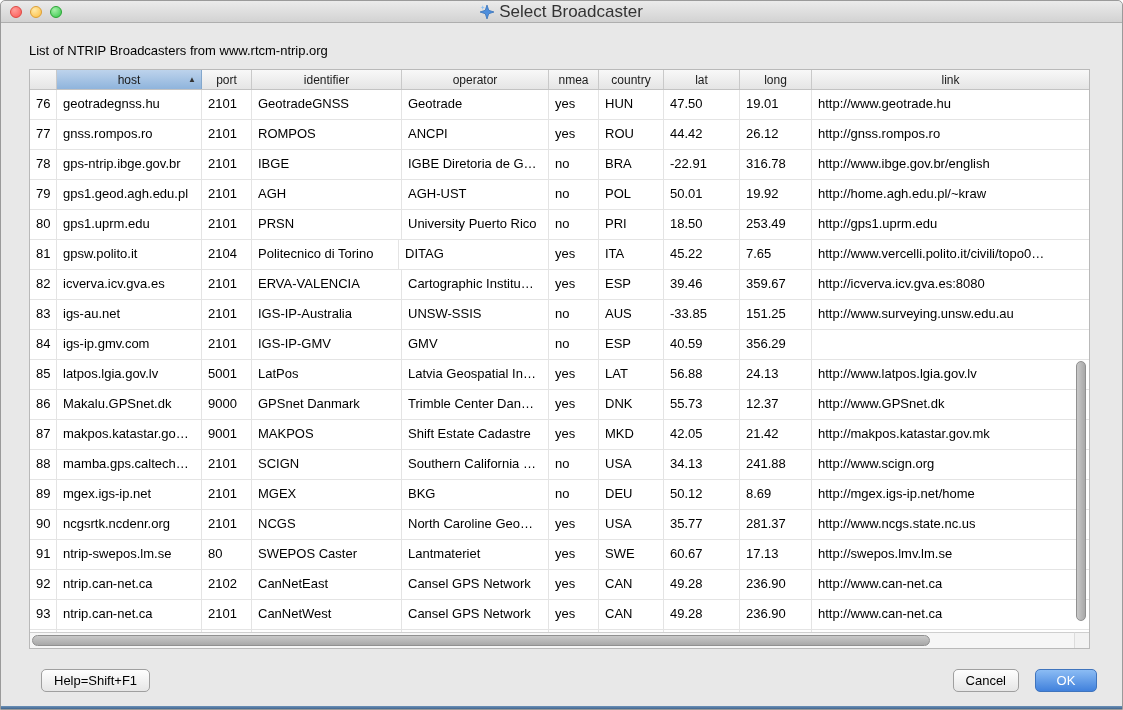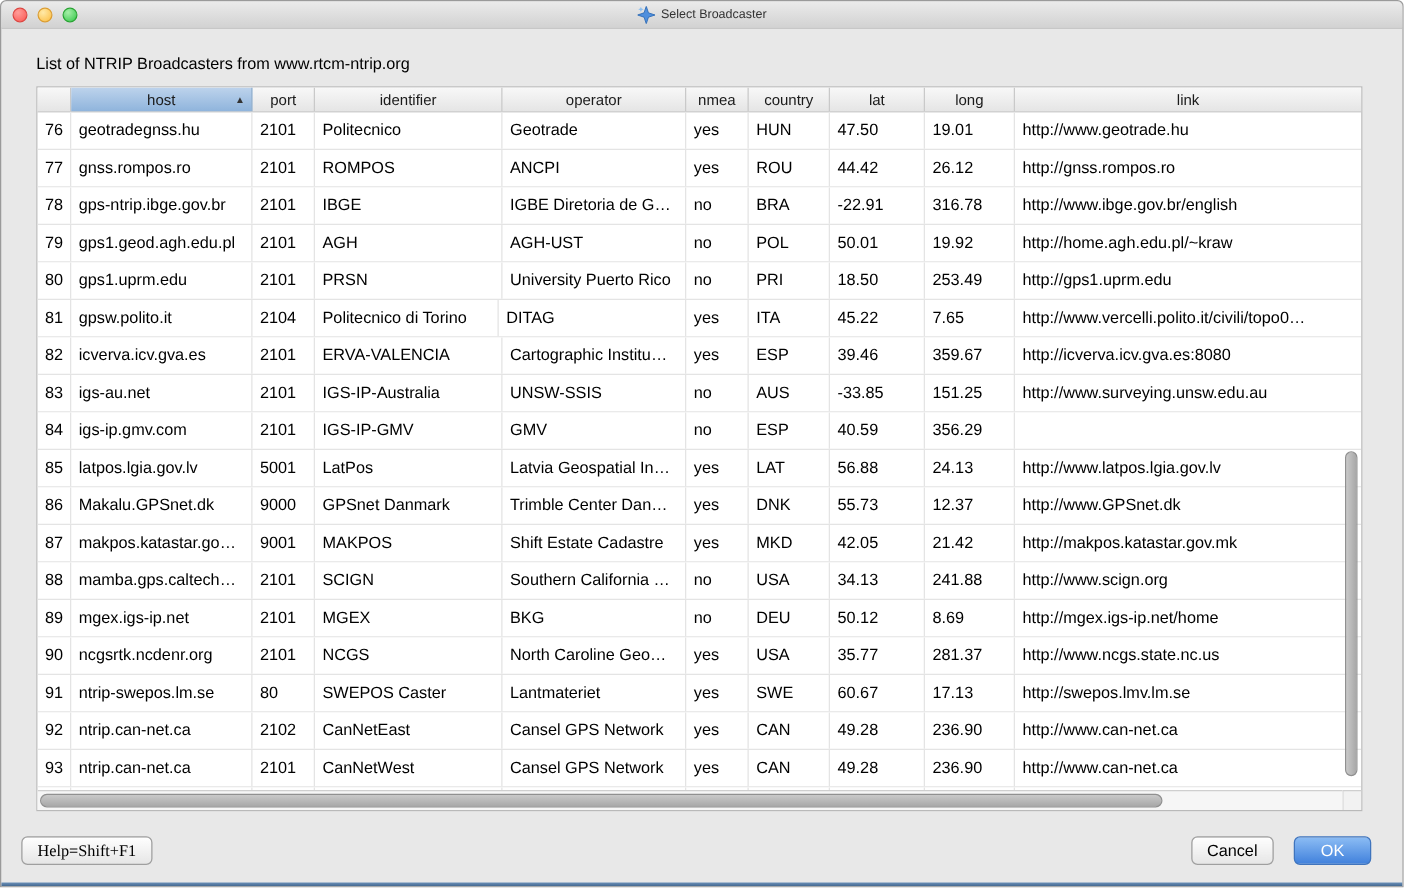--- a/index.html
+++ b/index.html
@@ -12,21 +12,21 @@
   
   .titlebar { position:relative; height:22px;
               background:linear-gradient(#ebebeb,#d2d2d2);
               border-bottom:1px solid #aeaeae; border-radius:5px 5px 0 0;
               display:flex; align-items:center; justify-content:center; }
   .traffic-lights { position:absolute; left:9px; top:5px; display:flex; gap:8px; }
   .light { width:12px; height:12px; border-radius:50%; display:inline-block; }
   .light.red    { background:radial-gradient(circle at 35% 30%, #ff9d99, #fc5652); border:1px solid #dd4742; }
   .light.yellow { background:radial-gradient(circle at 35% 30%, #ffe9a8, #fdbd3f); border:1px solid #dc9e33; }
   .light.green  { background:radial-gradient(circle at 35% 30%, #a6efa9, #33c748); border:1px solid #29a433; }
-  .title { display:flex; align-items:center; gap:5px; color:#333; font-size:10px; }
+  .title { display:flex; align-items:center; gap:5px; color:#333; font-size:17px; }
   .title svg { display:block; }
 
   
   .heading { position:absolute; left:28px; top:42px; font-size:13px; color:#000; }
 
   
   .table-wrap { position:absolute; left:28px; top:68px; width:1061px; height:580px;
                 background:#fff; border:1px solid #b9b9b9; overflow:hidden; }
   .thead { display:flex; height:20px; background:linear-gradient(#f8f8f8,#e5e5e5);
            border-bottom:1px solid #c3c3c3; }
@@ -63,21 +63,21 @@
              background:linear-gradient(#c9c9c9,#a8a8a8);
              border:1px solid #909090; border-radius:6px; }
   .corner  { position:absolute; right:0; bottom:0; width:15px; height:16px;
              background:#f2f2f2; border-top:1px solid #cfcfcf; border-left:1px solid #dcdcdc; }
 
   
   .btn { position:absolute; height:23px; padding:0 12px; font-size:13px;
          font-family:"Liberation Sans", sans-serif; color:#000;
          background:linear-gradient(#fefefe,#e6e6e6);
          border:1px solid #9f9f9f; border-radius:5px; cursor:default; }
-  .btn.help   { left:16px;  bottom:17px;font-family:Liberation Serif, serif; }
+  .btn.help   { left:40px;  bottom:17px; }
   .btn.cancel { right:103px; bottom:17px; min-width:66px; }
   .btn.ok     { right:25px;  bottom:17px; min-width:62px; color:#fff;
                 background:linear-gradient(#8bbcf4,#4181dc);
                 border-color:#3f74bd; }
 
   .bottom-edge { position:absolute; left:0; right:0; bottom:0; height:3px;
                  background:linear-gradient(#6b90b8,#42678f); }
 </style>
 </head>
 <body>
@@ -116,21 +116,21 @@
       <div class="hcell col-lat">lat</div>
       <div class="hcell col-long">long</div>
       <div class="hcell col-link">link</div>
     </div>
 
     <div class="tbody">
         <div class="trow">
           <div class="cell col-num">76</div>
           <div class="cell col-host">geotradegnss.hu</div>
           <div class="cell col-port">2101</div>
-          <div class="cell col-identifier">Politecnico</div>
+          <div class="cell col-identifier">GeotradeGNSS</div>
           <div class="cell col-operator">Geotrade</div>
           <div class="cell col-nmea">yes</div>
           <div class="cell col-country">HUN</div>
           <div class="cell col-lat">47.50</div>
           <div class="cell col-long">19.01</div>
           <div class="cell col-link">http://www.geotrade.hu</div>
         </div>
         <div class="trow">
           <div class="cell col-num">77</div>
           <div class="cell col-host">gnss.rompos.ro</div>

